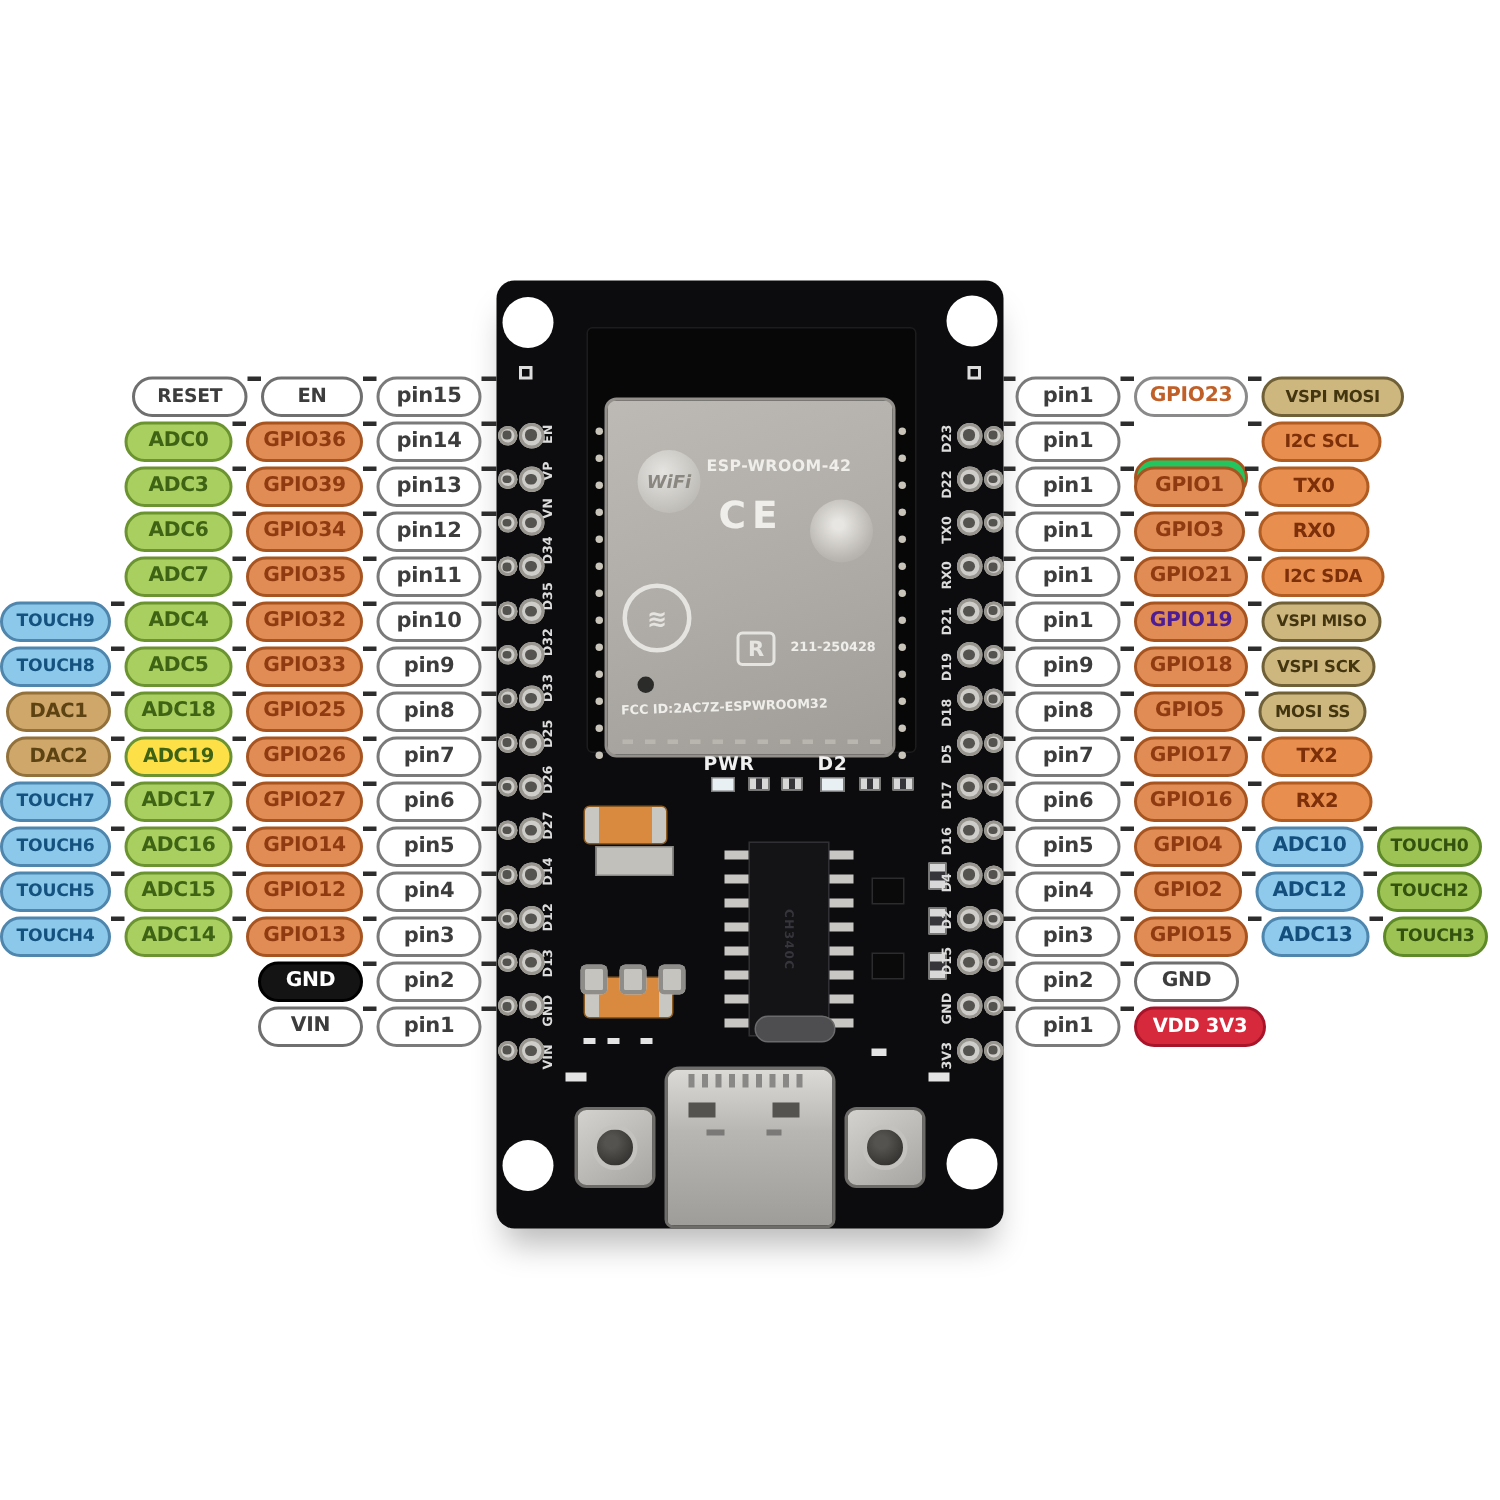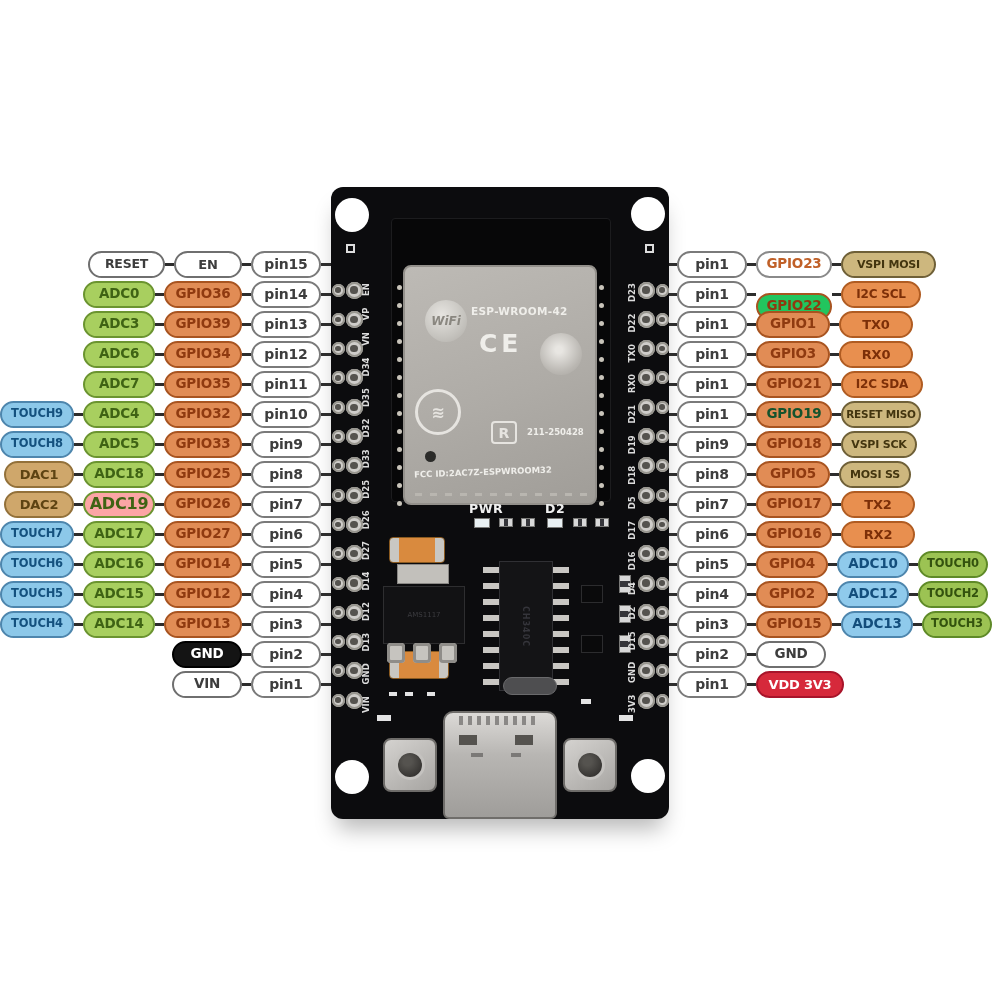--- a/index.html
+++ b/index.html
@@ -1,19 +1,19 @@
 <!DOCTYPE html>
 <html><head>
 <meta charset="utf-8">
 <style>
   html,body{margin:0;padding:0;background:#fff;}
   #stage{position:relative;width:1000px;height:1000px;background:#fff;overflow:hidden;
          font-family:"DejaVu Sans",sans-serif;}
   
-  .row{position:absolute;display:flex;align-items:center;height:27px;}
+  .row{position:absolute;display:flex;align-items:flex-start;height:27px;}
   .row.left{left:0;width:331px;justify-content:flex-end;}
   .row.right{left:669px;width:331px;justify-content:flex-start;}
   .pill{display:flex;align-items:center;justify-content:center;height:27px;
         border-radius:14px;border:2px solid #666;box-sizing:border-box;
         font-weight:bold;letter-spacing:-0.2px;flex:0 0 auto;line-height:1;}
   .lnk{height:3px;background:#2d2d2d;flex:0 0 auto;}
   
   #board{position:absolute;left:331px;top:187px;width:338px;height:632px;
          background:#0c0c0e;border-radius:12px;overflow:hidden;
          box-shadow:0 16px 22px -6px rgba(0,0,0,0.28);}
@@ -126,21 +126,20 @@
     <div class="smd" style="left:242px;top:331px;width:14px;height:9px;">
         <div class="band"></div>
       </div>
     <div class="smd" style="left:264px;top:331px;width:14px;height:9px;">
         <div class="band"></div>
       </div>
 
     <div class="cap" style="left:58px;top:350px;width:56px;background:linear-gradient(90deg,#c9c7c2 0 9px,#d98a3e 9px calc(100% - 9px),#c9c7c2 calc(100% - 9px));"></div>
     <div class="cap" style="left:58px;top:464px;width:60px;height:28px;background:linear-gradient(90deg,#c9c7c2 0 9px,#d98a3e 9px calc(100% - 9px),#c9c7c2 calc(100% - 9px));"></div>
     <div id="reg-tab"></div>
-    <div id="reg-body">AMS1117</div>
     <div class="reg-leg" style="left:56px;top:456px;"></div>
     <div class="reg-leg" style="left:82px;top:456px;"></div>
     <div class="reg-leg" style="left:108px;top:456px;"></div>
 
     <div id="uart-chip">
         <span>CH340C</span>
       </div>
     <div id="chip-pins">
         <div class="chip-pin" style="left: 152px; top: 380px;"></div>
         <div class="chip-pin" style="left: 222px; top: 380px;"></div>
@@ -532,21 +531,21 @@
         <div class="pill" style="width: 72px; font-size: 13.5px; background: rgb(168, 207, 95); border-color: rgb(107, 148, 48); color: rgb(63, 99, 20);">ADC18</div>
         <div class="lnk" style="width: 9px; background: rgb(45, 45, 45);"></div>
         <div class="pill" style="width: 78px; font-size: 13.5px; background: rgb(225, 140, 85); border-color: rgb(168, 84, 32); color: rgb(143, 58, 16);">GPIO25</div>
         <div class="lnk" style="width: 9px; background: rgb(45, 45, 45);"></div>
         <div class="pill" style="width: 70px; font-size: 14px; background: rgb(255, 255, 255); border-color: rgb(122, 122, 122); color: rgb(61, 61, 61);">pin8</div>
         <div class="lnk" style="width: 10px; background: rgb(45, 45, 45);"></div>
       </div>
       <div class="row left" style="top: 490.5px;">
         <div class="pill" style="width: 70px; font-size: 13px; background: rgb(207, 167, 107); border-color: rgb(147, 113, 58); color: rgb(93, 67, 18);">DAC2</div>
         <div class="lnk" style="width: 9px; background: rgb(45, 45, 45);"></div>
-        <div class="pill" style="width: 72px; font-size: 16px; background: #fca5a5; border-color: rgb(107, 148, 48); color: rgb(63, 99, 20);">ADC19</div>
+        <div class="pill" style="width: 72px; font-size: 13px; background: #fde047; border-color: rgb(107, 148, 48); color: rgb(63, 99, 20);">ADC19</div>
         <div class="lnk" style="width: 9px; background: rgb(45, 45, 45);"></div>
         <div class="pill" style="width: 78px; font-size: 13.5px; background: rgb(225, 140, 85); border-color: rgb(168, 84, 32); color: rgb(143, 58, 16);">GPIO26</div>
         <div class="lnk" style="width: 9px; background: rgb(45, 45, 45);"></div>
         <div class="pill" style="width: 70px; font-size: 14px; background: rgb(255, 255, 255); border-color: rgb(122, 122, 122); color: rgb(61, 61, 61);">pin7</div>
         <div class="lnk" style="width: 10px; background: rgb(45, 45, 45);"></div>
       </div>
       <div class="row left" style="top: 520.5px;">
         <div class="pill" style="width: 74px; font-size: 11.5px; background: rgb(140, 200, 233); border-color: rgb(78, 134, 173); color: rgb(20, 81, 126);">TOUCH7</div>
         <div class="lnk" style="width: 9px; background: rgb(45, 45, 45);"></div>
         <div class="pill" style="width: 72px; font-size: 13.5px; background: rgb(168, 207, 95); border-color: rgb(107, 148, 48); color: rgb(63, 99, 20);">ADC17</div>
@@ -635,23 +634,23 @@
         <div class="pill" style="width: 70px; font-size: 14px; background: rgb(255, 255, 255); border-color: rgb(122, 122, 122); color: rgb(61, 61, 61);">pin1</div>
         <div class="lnk" style="width: 9px; background: rgb(45, 45, 45);"></div>
         <div class="pill" style="width: 76px; font-size: 13.5px; background: rgb(225, 140, 85); border-color: rgb(168, 84, 32); color: rgb(143, 58, 16);">GPIO21</div>
         <div class="lnk" style="width: 9px; background: rgb(45, 45, 45);"></div>
         <div class="pill" style="width: 82px; font-size: 12px; background: rgb(232, 143, 79); border-color: rgb(176, 92, 34); color: rgb(124, 47, 8);">I2C SDA</div>
       </div>
       <div class="row right" style="top: 400.5px;">
         <div class="lnk" style="width: 8px; background: rgb(45, 45, 45);"></div>
         <div class="pill" style="width: 70px; font-size: 14px; background: rgb(255, 255, 255); border-color: rgb(122, 122, 122); color: rgb(61, 61, 61);">pin1</div>
         <div class="lnk" style="width: 9px; background: rgb(45, 45, 45);"></div>
-        <div class="pill" style="width: 76px; font-size: 13.5px; background: rgb(225, 140, 85); border-color: rgb(168, 84, 32); color: #14532d;">GPIO19</div>
-        <div class="lnk" style="width: 9px; background: rgb(45, 45, 45);"></div>
-        <div class="pill" style="width: 80px; font-size: 10.5px; background: rgb(205, 183, 126); border-color: rgb(111, 96, 56); color: rgb(67, 53, 15);">RESET MISO</div>
+        <div class="pill" style="width: 76px; font-size: 13.5px; background: rgb(225, 140, 85); border-color: rgb(168, 84, 32); color: #4c1d95;">GPIO19</div>
+        <div class="lnk" style="width: 9px; background: rgb(45, 45, 45);"></div>
+        <div class="pill" style="width: 80px; font-size: 10.5px; background: rgb(205, 183, 126); border-color: rgb(111, 96, 56); color: rgb(67, 53, 15);">VSPI MISO</div>
       </div>
       <div class="row right" style="top: 430.5px;">
         <div class="lnk" style="width: 8px; background: rgb(45, 45, 45);"></div>
         <div class="pill" style="width: 70px; font-size: 14px; background: rgb(255, 255, 255); border-color: rgb(122, 122, 122); color: rgb(61, 61, 61);">pin9</div>
         <div class="lnk" style="width: 9px; background: rgb(45, 45, 45);"></div>
         <div class="pill" style="width: 76px; font-size: 13.5px; background: rgb(225, 140, 85); border-color: rgb(168, 84, 32); color: rgb(143, 58, 16);">GPIO18</div>
         <div class="lnk" style="width: 9px; background: rgb(45, 45, 45);"></div>
         <div class="pill" style="width: 76px; font-size: 11px; background: rgb(205, 183, 126); border-color: rgb(111, 96, 56); color: rgb(67, 53, 15);">VSPI SCK</div>
       </div>
       <div class="row right" style="top: 460.5px;">

